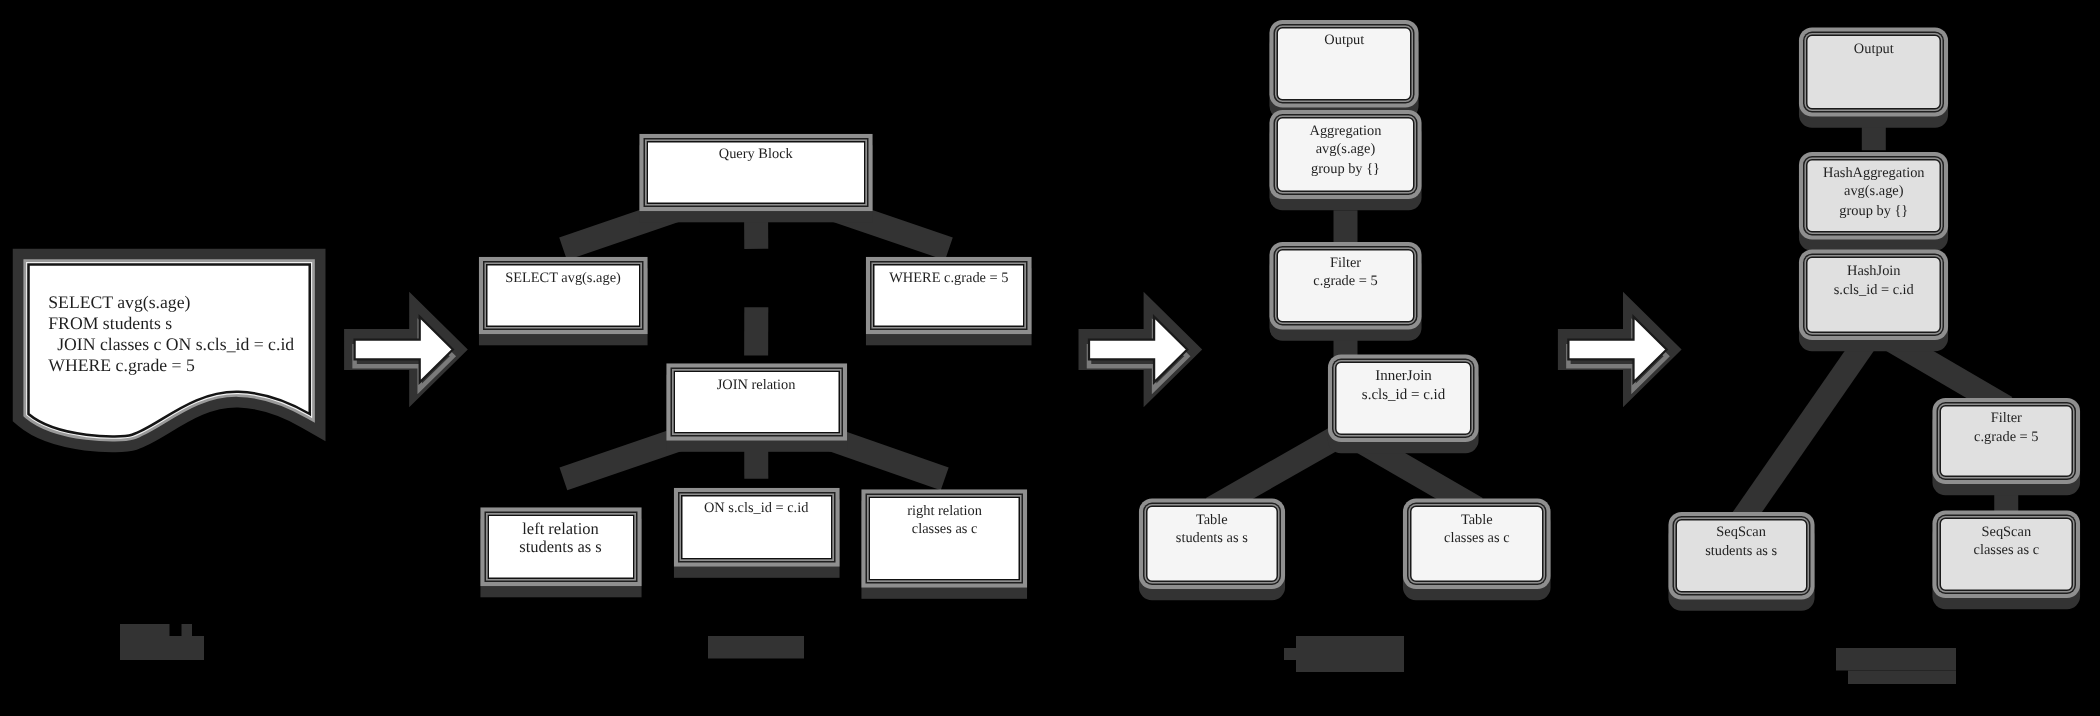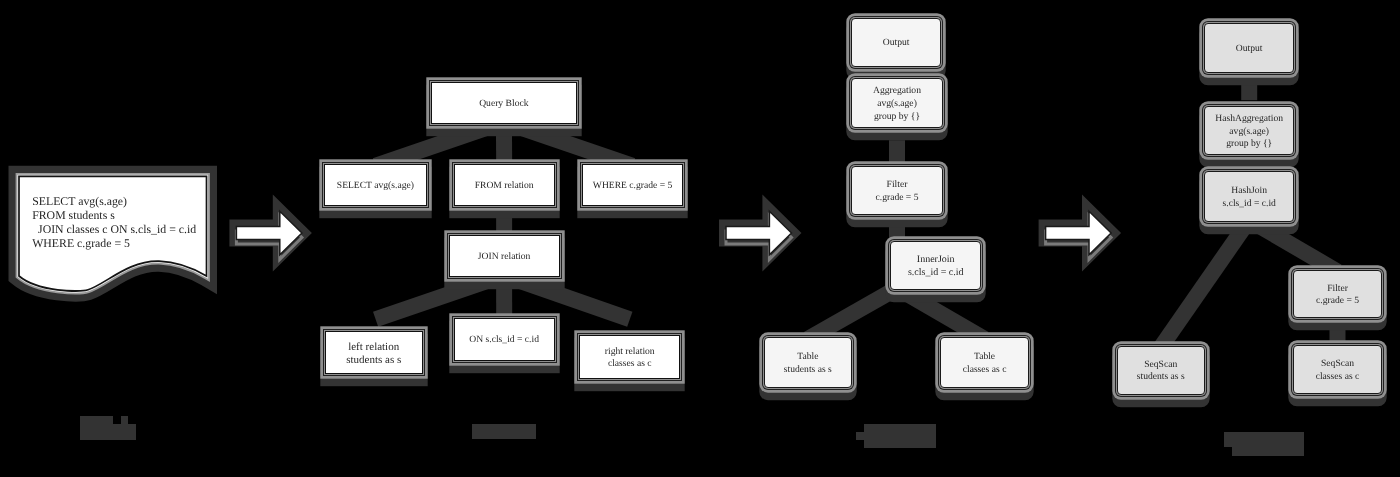--- a/index.html
+++ b/index.html
@@ -5,27 +5,27 @@
 <style>
   html,body{margin:0;padding:0;}
   body{width:1400px;height:477px;background:#000;overflow:hidden;
        font-family:"Liberation Serif","DejaVu Serif",serif;
        -webkit-font-smoothing:antialiased;text-rendering:geometricPrecision;}
   #stage{position:relative;width:1400px;height:477px;background:#000;}
   svg.layer{position:absolute;left:0;top:0;width:1400px;height:477px;}
   #edges{z-index:2;}
   #deco{z-index:1;}
   .node{position:absolute;box-sizing:border-box;display:flex;flex-direction:column;
-        align-items:center;justify-content:center;text-align:center;color:#1f1f1f;
+        align-items:center;text-align:center;color:#1f1f1f;
         z-index:4;}
   .node .ln{display:block;white-space:pre;line-height:12.6px;}
   .node{padding-top:2.6px;}
   .sq{background:#fff;border:1.7px solid #111;
       box-shadow:0 0 0 1px #8f8f8f, 0 0 0 2px #202020, 0 0 0 4.7px #8f8f8f,
-                 0 7.5px 0 4.7px #333;}
+                 0 7.5px 0 4.7px #333;margin-top:12px;}
   .rd{background:#f5f5f5;border:1.7px solid #1a1a1a;border-radius:4px;
       box-shadow:0 0 0 1px #8f8f8f, 0 0 0 2px #202020, 0 0 0 4.7px #8f8f8f,
                  0 7.5px 0 4.7px #333;}
   .rg{background:#e0e0e0;border:1.7px solid #1a1a1a;border-radius:4px;
       box-shadow:0 0 0 1px #8f8f8f, 0 0 0 2px #202020, 0 0 0 4.7px #8f8f8f,
                  0 7.5px 0 4.7px #333;}
   .caption{position:absolute;left:0;top:0;width:0;height:0;z-index:6;}
   .capr{position:absolute;background:#333;display:block;}
   .cap-label{position:absolute;left:0;top:0;font-size:0;color:transparent;}
   #sql-text{position:absolute;left:32.2px;top:193.5px;width:180px;z-index:5;
@@ -89,37 +89,34 @@
       <span class="ln">&nbsp; JOIN classes c ON s.cls_id = c.id</span>
       <span class="ln">WHERE c.grade = 5</span>
     </div>
 
   <div class="node sq" style="left:430.5px;top:81.5px;width:146.7px;height:42.1px;font-size:9.6px">
       <span class="ln">Query Block</span>
     </div>
   <div class="node sq" style="left:324.1px;top:164.2px;width:102.5px;height:42.3px;font-size:9.6px">
       <span class="ln">SELECT avg(s.age)</span>
     </div>
-  <div class="node sq" style="left:453.6px;top:164.2px;width:101.1px;height:42.3px;font-size:9.6px">
-      <span class="ln">FROM relation</span>
-    </div>
   <div class="node sq" style="left:581.8px;top:164.2px;width:101.6px;height:42.3px;font-size:9.6px">
       <span class="ln">WHERE c.grade = 5</span>
     </div>
   <div class="node sq" style="left:448.6px;top:235.3px;width:111px;height:41.7px;font-size:9.6px">
       <span class="ln">JOIN relation</span>
     </div>
   <div class="node sq" style="left:324.7px;top:331px;width:98px;height:43.1px;font-size:11px">
       <span class="ln">left relation</span>
       <span class="ln">students as s</span>
     </div>
   <div class="node sq" style="left:453.6px;top:317.5px;width:101.1px;height:43.1px;font-size:9.6px">
       <span class="ln">ON s.cls_id = c.id</span>
     </div>
-  <div class="node sq" style="left:579.3px;top:335px;width:100.9px;height:44px;font-size:9.6px">
+  <div class="node sq" style="left:579.3px;top:319px;width:100.9px;height:56px;font-size:9.6px">
       <span class="ln">right relation</span>
       <span class="ln">classes as c</span>
     </div>
   <div class="node rd" style="left:851.3px;top:17.8px;width:89.8px;height:49.4px;font-size:9.6px">
       <span class="ln">Output</span>
     </div>
   <div class="node rd" style="left:851.3px;top:78px;width:91.4px;height:50.1px;font-size:9.6px">
       <span class="ln">Aggregation</span>
       <span class="ln">avg(s.age)</span>
       <span class="ln">group by {}</span>

